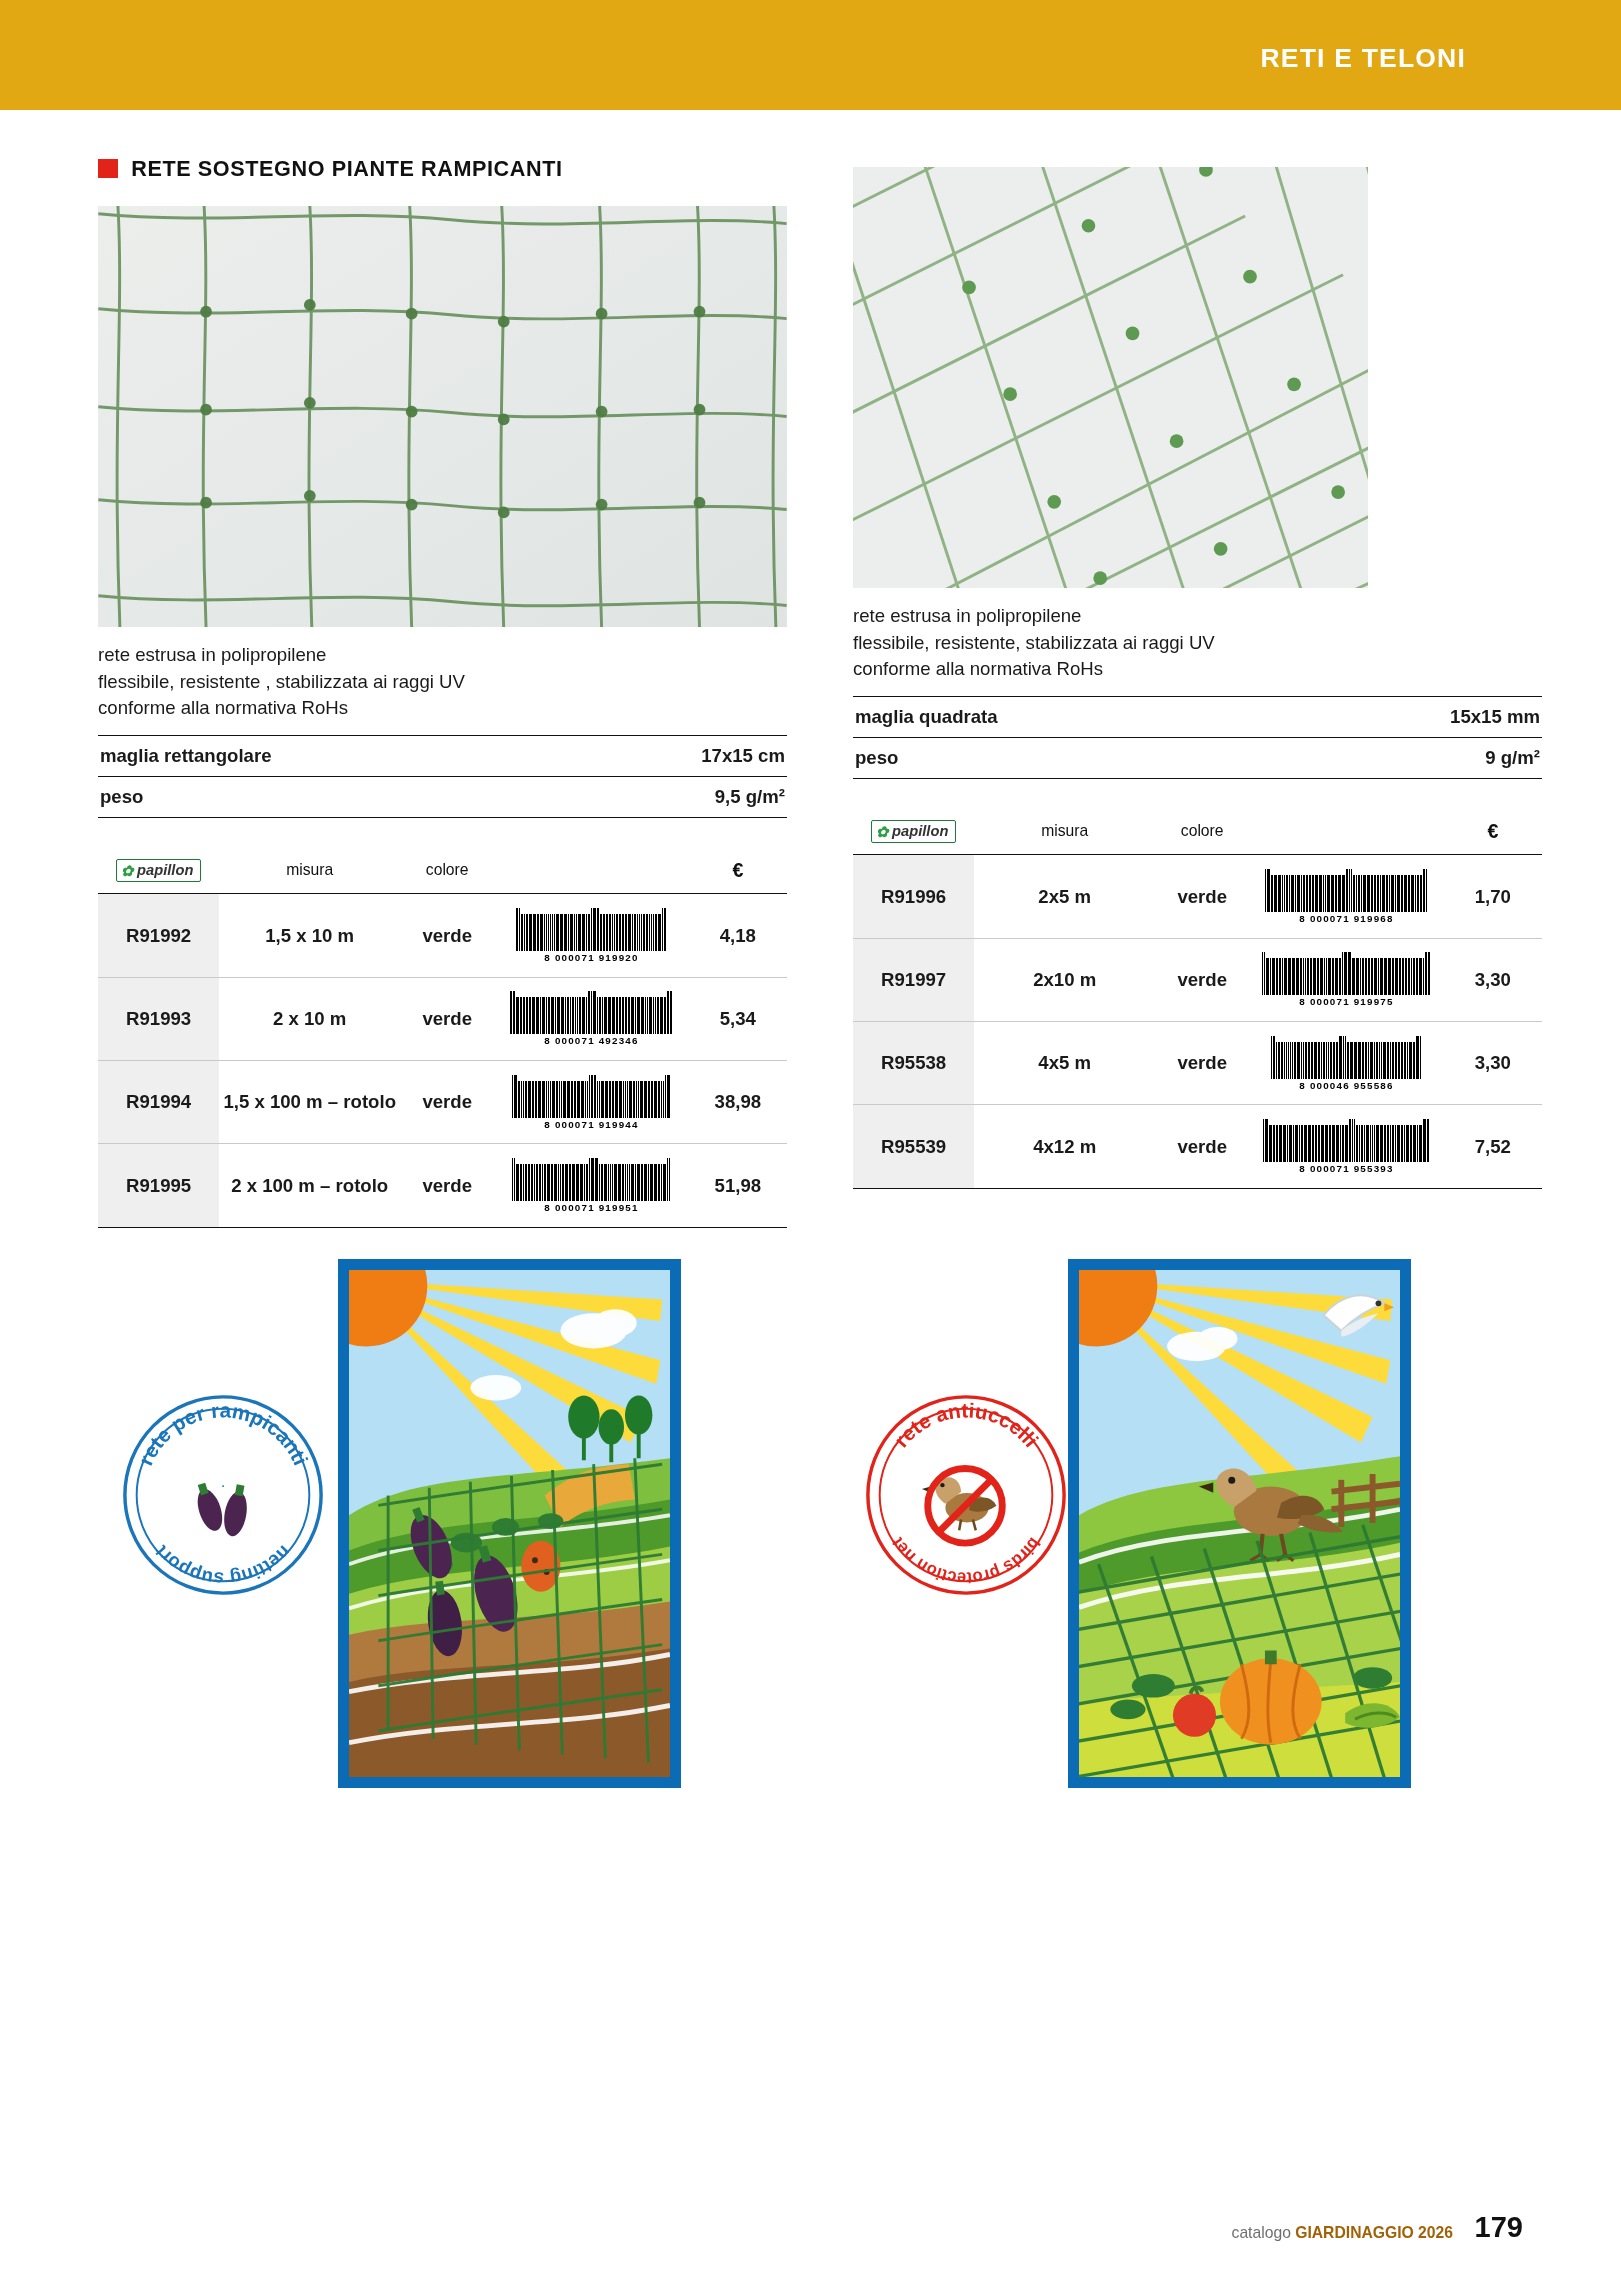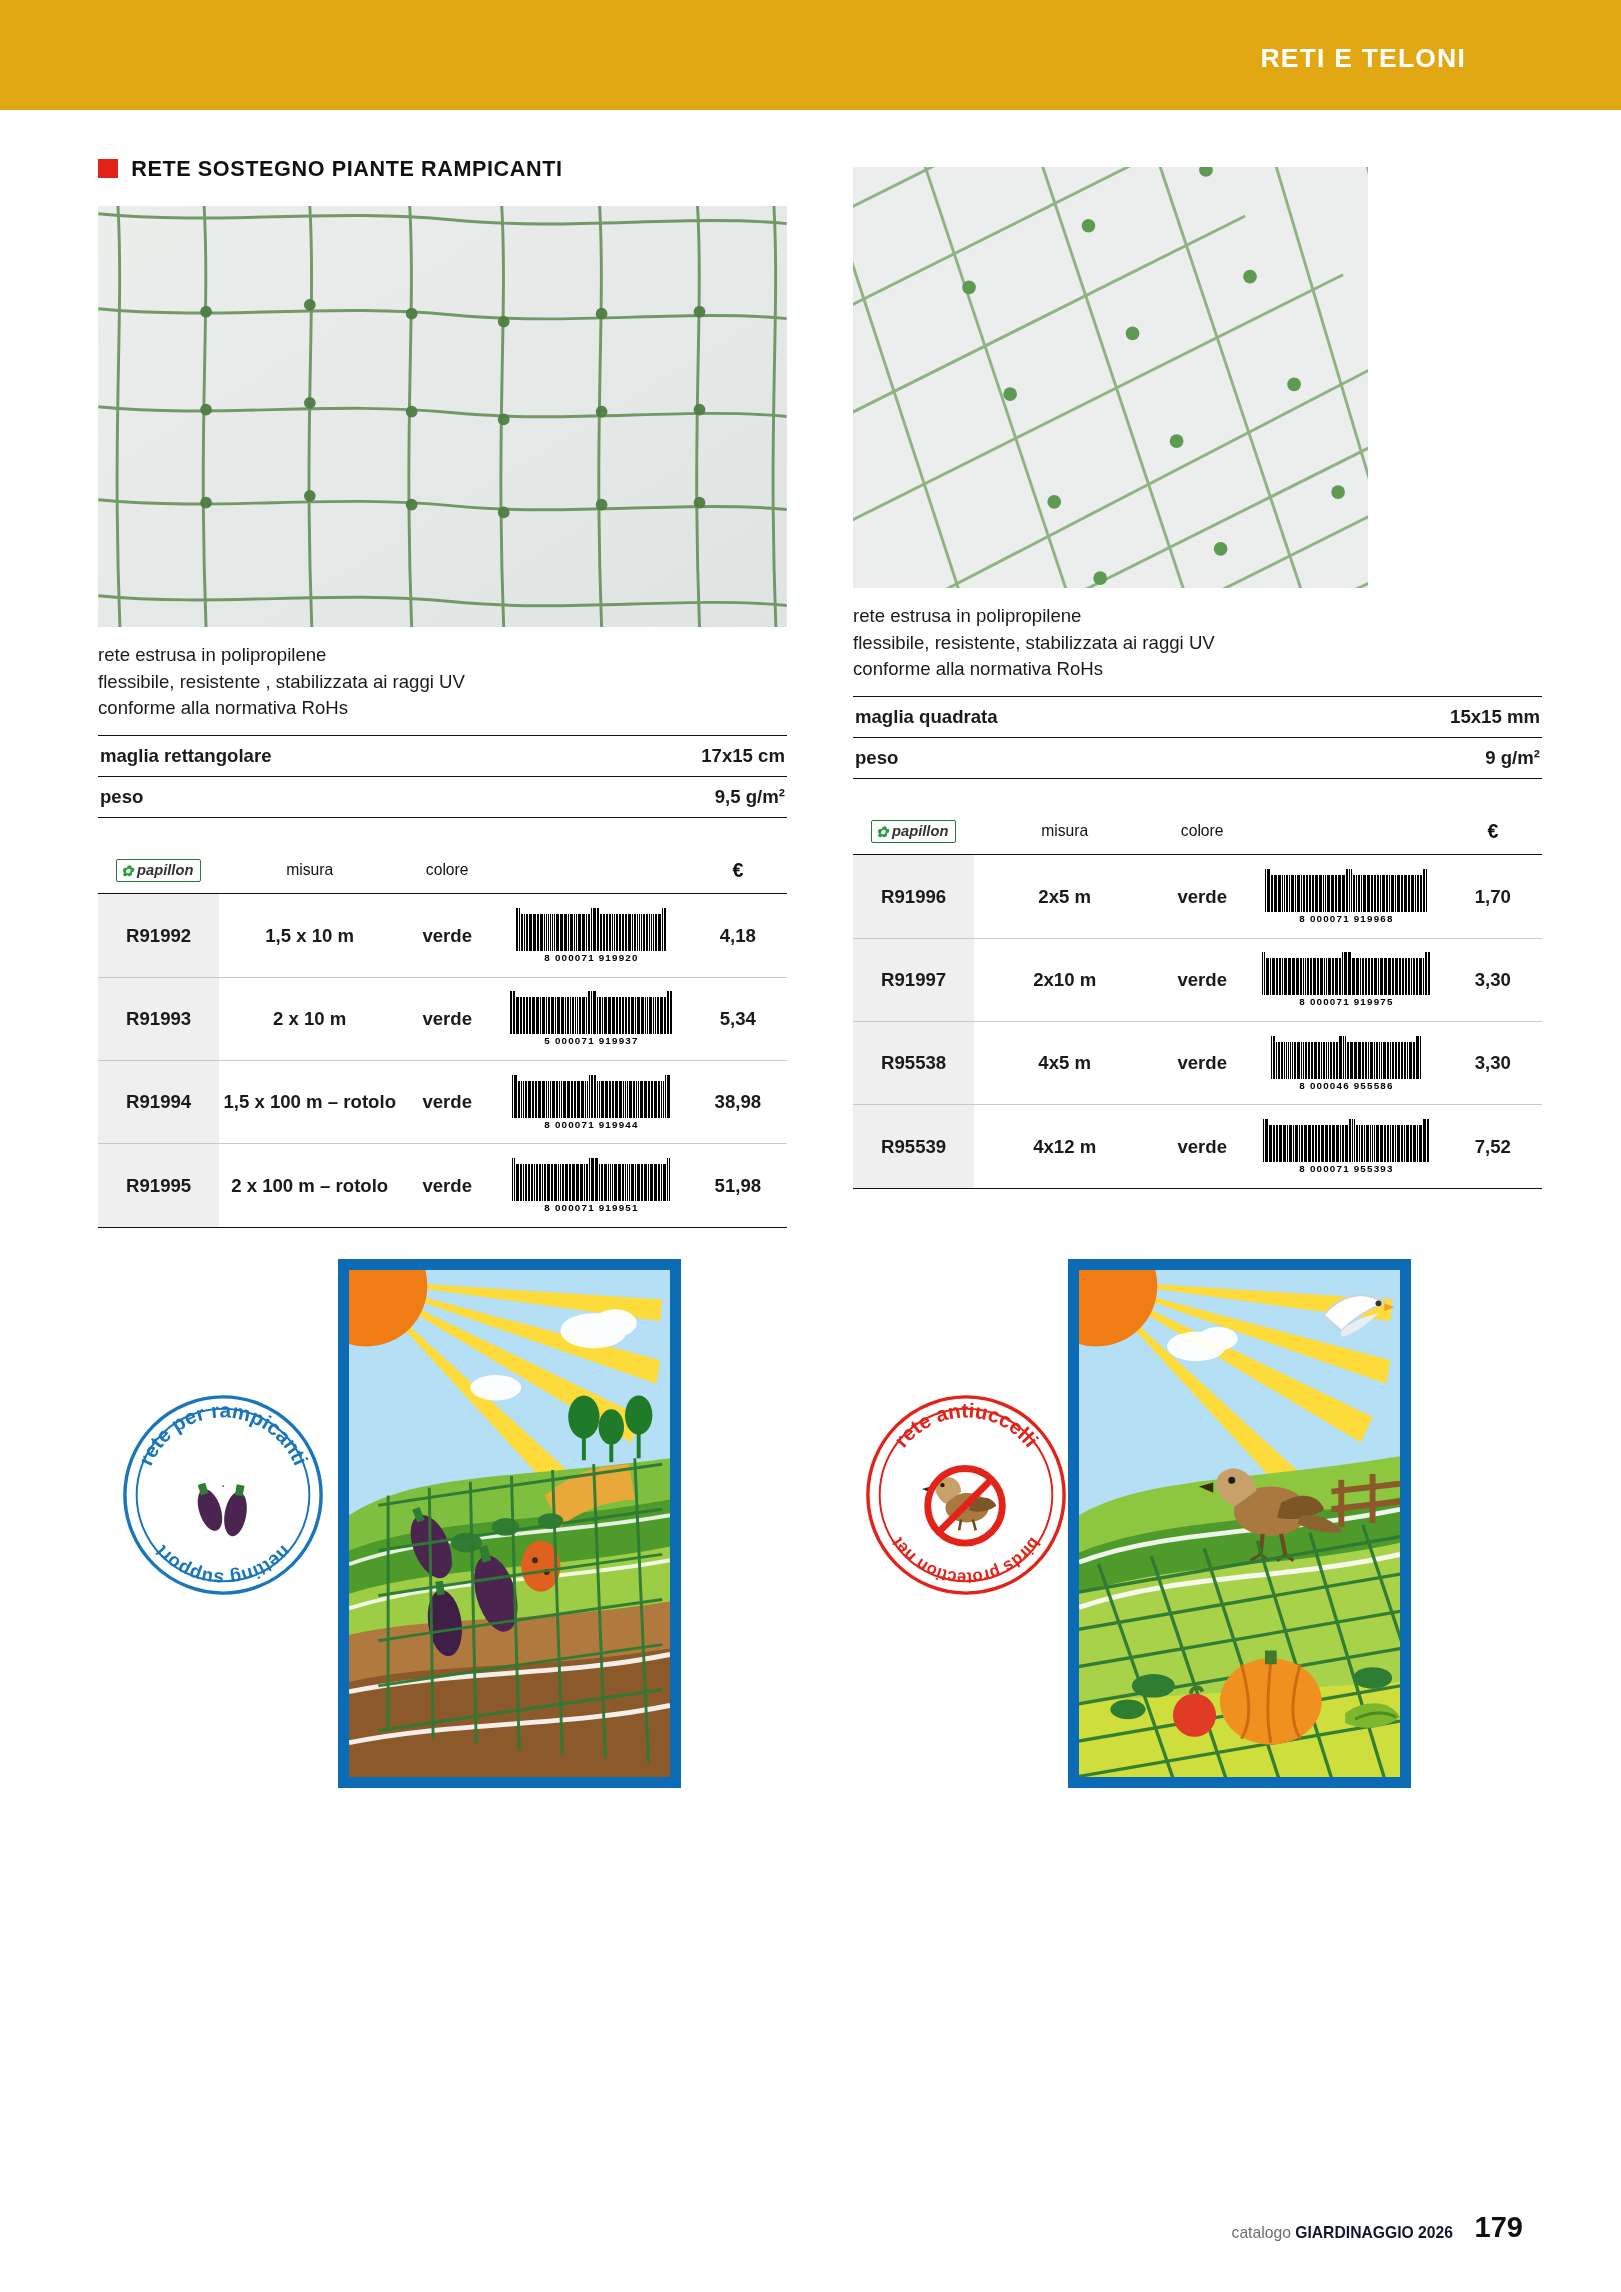--- a/index.html
+++ b/index.html
@@ -80,21 +80,21 @@
 
   
   .stamp { position:absolute; width:206px; height:206px; border-radius:50%; }
   .stamp-left { left:120px; top:1392px; }
   .stamp-right { left:863px; top:1392px; }
   .stamp svg { width:206px; height:206px; display:block; }
 
   
   .footer { position:absolute; right:98px; bottom:51px; display:flex; align-items:flex-end; gap:21.6px; }
   .footer-txt { font-size:15.7px; color:#6f6f6f; }
-  .footer-txt b { color:#0f172a; }
+  .footer-txt b { color:#a16207; }
   .page-no { font-size:29px; font-weight:bold; color:#111; line-height:1; }
 </style>
 </head>
 <body>
 
 <div class="header-bar"></div>
 <div class="header-title">RETI E TELONI</div>
 
 <div class="col col-left">
 
@@ -306,21 +306,21 @@
                 <i style="width: 1px; height: 37px;"></i>
                 <i style="width: 2.9px; height: 37px;"></i>
                 <i style="width: 1px; height: 37px;"></i>
                 <i style="width: 1px; height: 37px;"></i>
                 <i style="width: 2px; height: 37px;"></i>
                 <i style="width: 2.9px; height: 37px;"></i>
                 <i style="width: 2px; height: 37px;"></i>
                 <i style="width: 2px; height: 43px;"></i>
                 <i style="width: 2px; height: 43px;"></i>
               </span>
-          <span class="bc-digits">5 000071 919937</span>
+          <span class="bc-digits">8 000071 492346</span>
             </span>
         </td>
         <td class="price-cell">5,34</td>
       </tr>
       <tr>
         <td class="code-cell">R91994</td>
         <td class="misura-cell">1,5 x 100 m – rotolo</td>
         <td class="colore-cell">verde</td>
         <td class="barcode-cell">
           <span class="barcode">

